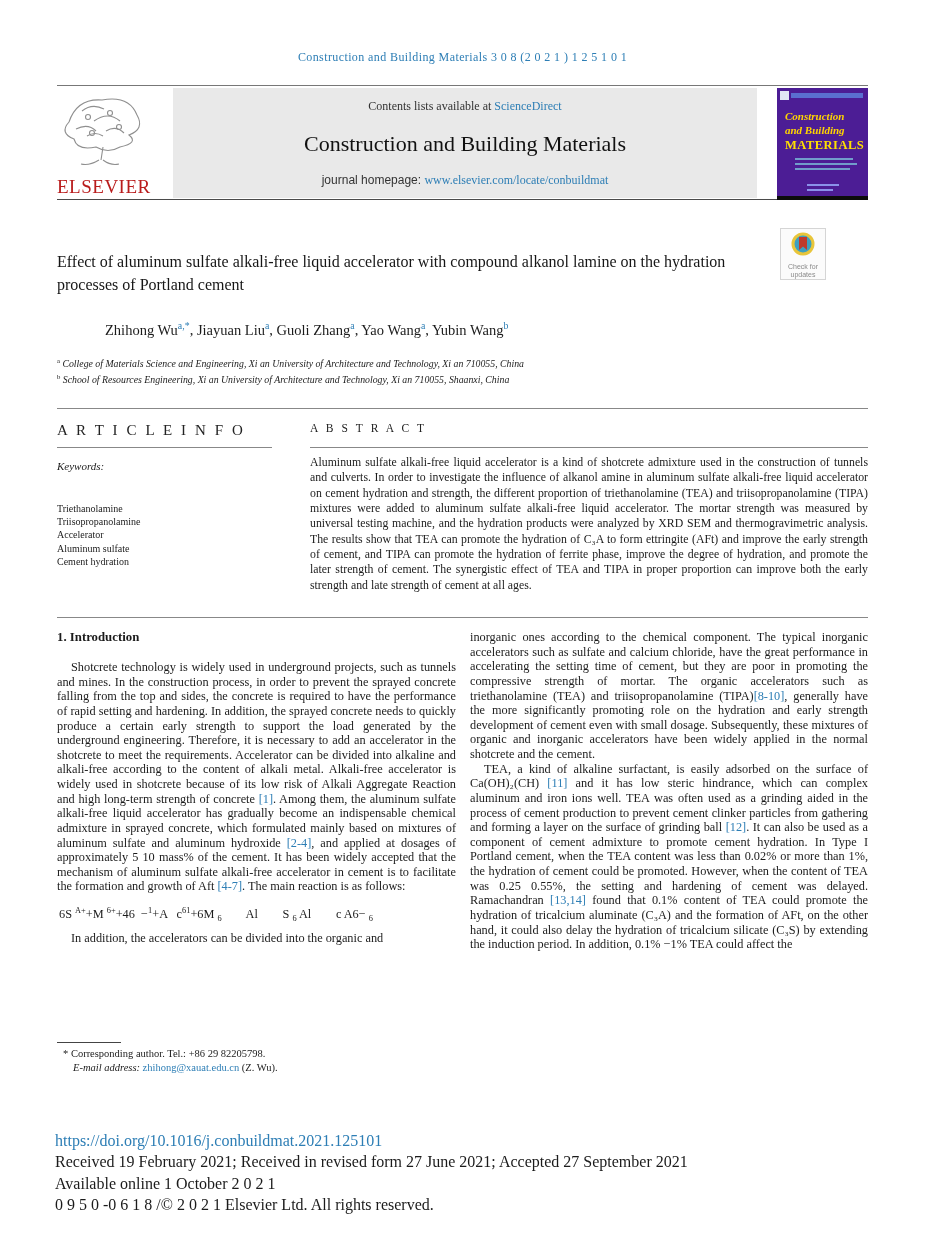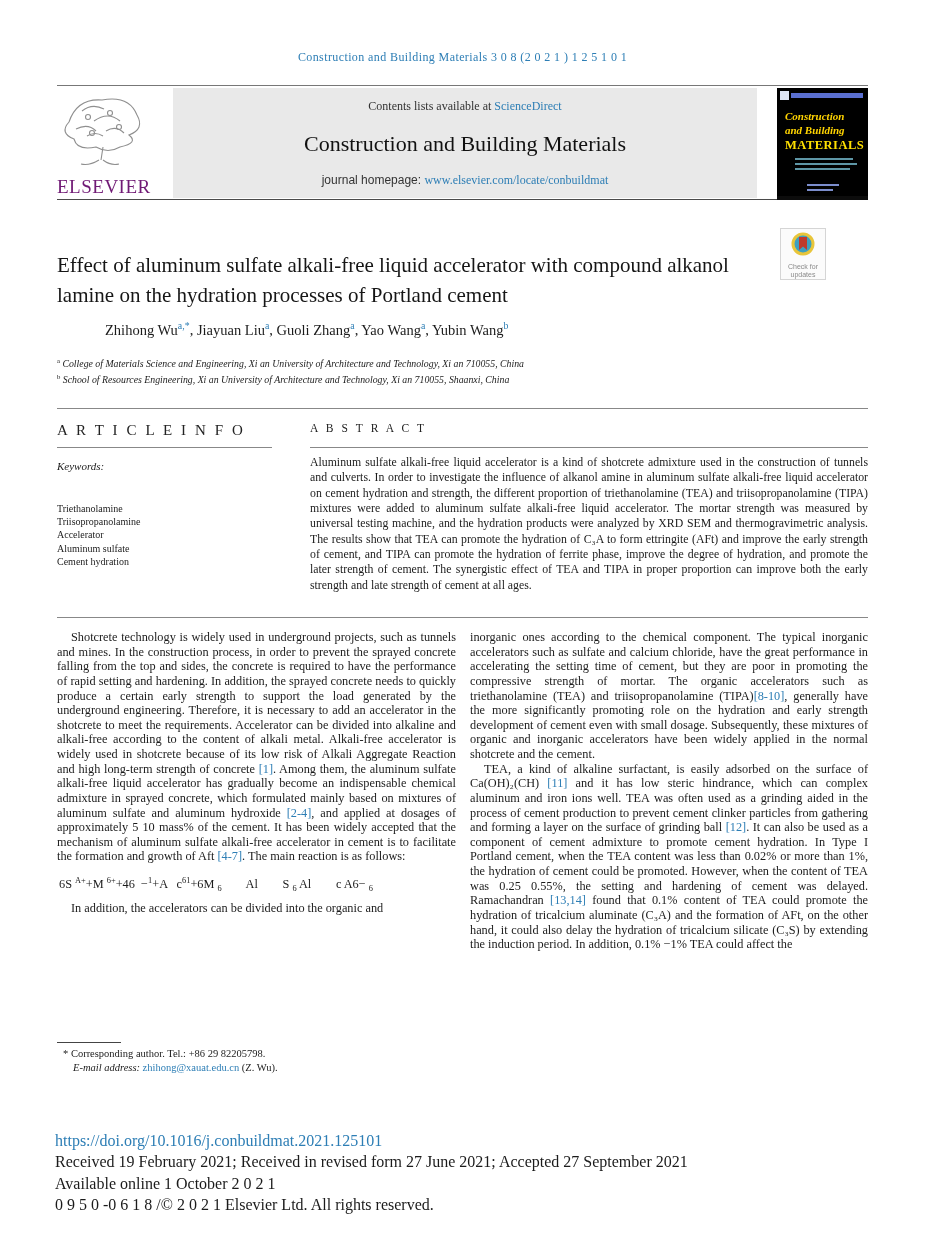--- a/index.html
+++ b/index.html
@@ -15,44 +15,44 @@
   .citation{top:50px;left:0;width:100%;text-align:center;font-size:12px;color:#2d7eb5;letter-spacing:.4px;}
 
   
   .rule{background:#8a8a8a;height:1px;}
   .rule-top{left:57px;top:85px;width:811px;background:#777;}
   .rule-headerbottom{left:57px;top:199px;width:811px;background:#4a4a4a;}
   .cover-bar{left:777px;top:196px;width:91px;height:4px;background:#0c0c0c;}
 
   
   .elsevier{left:57px;top:90px;width:100px;height:108px;}
-  .elsevier-word{position:absolute;bottom:0;left:0;font-size:19px;color:#701a75;letter-spacing:.5px;}
+  .elsevier-word{position:absolute;bottom:0;left:0;font-size:19px;color:#b91c1c;letter-spacing:.5px;}
   .masthead{left:173px;top:88px;width:584px;height:110px;background:#e9e9e9;
             display:flex;flex-direction:column;align-items:center;justify-content:space-between;
             padding:11px 0 10px 0;box-sizing:border-box;}
   .contents-line{font-size:12px;color:#333;}
   .journal-name{font-size:22px;color:#111;text-align:center;}
   .homepage-line{font-family:"Liberation Sans","DejaVu Sans",sans-serif;font-size:12px;color:#333;}
 
   
-  .cover{left:777px;top:88px;width:91px;height:108px;background:#000000;overflow:hidden;}
+  .cover{left:777px;top:88px;width:91px;height:108px;background:#4c1d95;overflow:hidden;}
   .cover-topbar{position:absolute;left:14px;top:5px;width:72px;height:5px;background:#5a6fd0;}
   .cover-logo{position:absolute;left:3px;top:3px;width:9px;height:9px;background:#dfe6f5;}
   .cover-t1{position:absolute;left:8px;top:22px;font-style:italic;font-weight:bold;font-size:11px;color:#ffd400;line-height:1.25;}
   .cover-t2{position:absolute;left:8px;top:50px;font-weight:bold;font-size:12.5px;color:#ffe000;letter-spacing:.5px;}
   .cover-line{position:absolute;left:18px;height:2px;background:#7ec8de;opacity:.75;}
   .cover-line2{position:absolute;left:30px;height:2px;background:#9ab0ff;opacity:.8;}
 
   
   .check-badge{left:780px;top:228px;width:46px;height:52px;border:1px solid #d5d5d5;background:#fbfbfb;
                display:flex;flex-direction:column;align-items:center;padding-top:2px;box-sizing:border-box;}
   .check-text{font-family:"Liberation Sans","DejaVu Sans",sans-serif;font-size:7px;color:#8a8a8a;text-align:center;line-height:1.15;width:40px;}
 
   
-  .article-title{left:57px;top:250px;width:706px;font-size:21px;line-height:1.45;color:#161616;}
+  .article-title{left:57px;top:250px;width:706px;font-size:16px;line-height:1.45;color:#161616;}
   .authors{left:57px;top:322px;width:760px;font-size:14.5px;margin-left:48px;}
   .affiliations{left:57px;top:356px;width:700px;font-size:9.8px;font-style:italic;line-height:1.6;}
   .affiliations .sup{font-style:normal;}
 
   
   .rule-info-top{left:57px;top:408px;width:811px;background:#888;}
   .info-heading{left:57px;top:422px;font-size:15px;letter-spacing:2.6px;color:#222;}
   .rule-info-head{left:57px;top:447px;width:215px;background:#888;}
   .keywords-label{left:57px;top:460px;font-size:11px;font-style:italic;}
   .keywords{left:57px;top:502px;width:220px;font-size:10px;line-height:1.32;list-style:none;margin:0;padding:0;}
@@ -155,20 +155,21 @@
     <li>Aluminum sulfate</li>
     <li>Cement hydration</li>
   </ul>
 
   <div class="abs abstract-heading">A B S T R A C T</div>
   <div class="abs rule rule-abs-head"></div>
   <div class="abs abstract-text">Aluminum sulfate alkali-free liquid accelerator is a kind of shotcrete admixture used in the construction of tunnels and culverts. In order to investigate the influence of alkanol amine in aluminum sulfate alkali-free liquid accelerator on cement hydration and strength, the different proportion of triethanolamine (TEA) and triisopropanolamine (TIPA) mixtures were added to aluminum sulfate alkali-free liquid accelerator. The mortar strength was measured by universal testing machine, and the hydration products were analyzed by XRD SEM and thermogravimetric analysis. The results show that TEA can promote the hydration of C₃A to form ettringite (AFt) and improve the early strength of cement, and TIPA can promote the hydration of ferrite phase, improve the degree of hydration, and promote the later strength of cement. The synergistic effect of TEA and TIPA in proper proportion can improve both the early strength and late strength of cement at all ages.</div>
   <div class="abs rule rule-section-bottom"></div>
 
   <div class="abs col-left body-col">
+    <h2 class="sec-heading">1. Introduction</h2>
     <p class="indent"><span>Shotcrete technology is widely used in underground projects, such as tunnels and mines. In the construction process, in order to prevent the sprayed concrete falling from the top and sides, the concrete is required to have the performance of rapid setting and hardening. In addition, the sprayed concrete needs to quickly produce a certain early strength to support the load generated by the underground engineering. Therefore, it is necessary to add an accelerator in the shotcrete to meet the requirements. Accelerator can be divided into alkaline and alkali-free according to the content of alkali metal. Alkali-free accelerator is widely used in shotcrete because of its low risk of Alkali Aggregate Reaction and high long-term strength of concrete </span><span class="link">[1]</span><span>. Among them, the aluminum sulfate alkali-free liquid accelerator has gradually become an indispensable chemical admixture in sprayed concrete, which formulated mainly based on mixtures of aluminum sulfate and aluminum hydroxide </span><span class="link">[2-4]</span><span>, and applied at dosages of approximately 5 10 mass% of the cement. It has been widely accepted that the mechanism of aluminum sulfate alkali-free accelerator in cement is to facilitate the formation and growth of Aft </span><span class="link">[4-7]</span><span>. The main reaction is as follows:</span></p>
     <div class="equation"><span>6S </span><span class="sup">A+</span><span>+M </span><span class="sup">6+</span><span>+46  −</span><span class="sup">1</span><span>+A   c</span><span class="sup">61</span><span>+6M </span><span class="sub">6</span><span>        Al        S </span><span class="sub">6</span><span> Al        c A6− </span><span class="sub">6</span></div>
     <p class="indent">In addition, the accelerators can be divided into the organic and</p>
   </div>
 
   <div class="abs col-right body-col">
     <p><span>inorganic ones according to the chemical component. The typical inorganic accelerators such as sulfate and calcium chloride, have the great performance in accelerating the setting time of cement, but they are poor in promoting the compressive strength of mortar. The organic accelerators such as triethanolamine (TEA) and triisopropanolamine (TIPA)</span><span class="link">[8-10]</span><span>, generally have the more significantly promoting role on the hydration and early strength development of cement even with small dosage. Subsequently, these mixtures of organic and inorganic accelerators have been widely applied in the normal shotcrete and the cement.</span></p>
     <p class="indent"><span>TEA, a kind of alkaline surfactant, is easily adsorbed on the surface of Ca(OH)₂(CH) </span><span class="link">[11]</span><span> and it has low steric hindrance, which can complex aluminum and iron ions well. TEA was often used as a grinding aided in the process of cement production to prevent cement clinker particles from gathering and forming a layer on the surface of grinding ball </span><span class="link">[12]</span><span>. It can also be used as a component of cement admixture to promote cement hydration. In Type I Portland cement, when the TEA content was less than 0.02% or more than 1%, the hydration of cement could be promoted. However, when the content of TEA was 0.25 0.55%, the setting and hardening of cement was delayed. Ramachandran </span><span class="link">[13,14]</span><span> found that 0.1% content of TEA could promote the hydration of tricalcium aluminate (C₃A) and the formation of AFt, on the other hand, it could also delay the hydration of tricalcium silicate (C₃S) by extending the induction period. In addition, 0.1% −1% TEA could affect the</span></p>
   </div>
 

